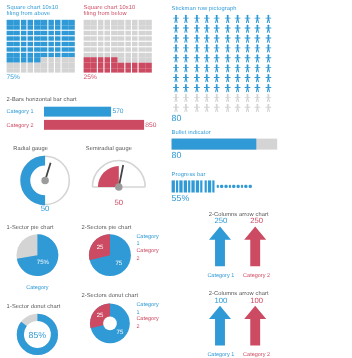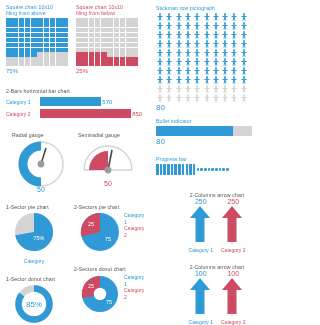--- a/index.html
+++ b/index.html
@@ -636,20 +636,21 @@
       <div class="tick off"></div>
       <div class="tick off"></div>
       <div class="tick off"></div>
       <div class="tick off"></div>
       <div class="tick off"></div>
       <div class="tick off"></div>
       <div class="tick off"></div>
       <div class="tick off"></div>
       <div class="tick off"></div>
     </div>
+  <div class="progval">55%</div>
 </div>
 
 <div class="panel" style="left:12px;top:132px;">
   <div class="title ttl-dark">Radial gauge</div>
   <svg width="58" height="50" viewBox="0 0 58 50">
     <circle cx="29" cy="26" r="22" fill="none" stroke="#d4d4d4" stroke-width="1.4"></circle>
     <path d="M 29 8 A 18 18 0 1 0 29 44" fill="none" stroke="#2f9ad6" stroke-width="9"></path>
     <line x1="29" y1="26" x2="34" y2="10" stroke="#444" stroke-width="1.6"></line>
     <circle cx="29" cy="26" r="3.4" fill="#9b9b9b"></circle>
   </svg>

